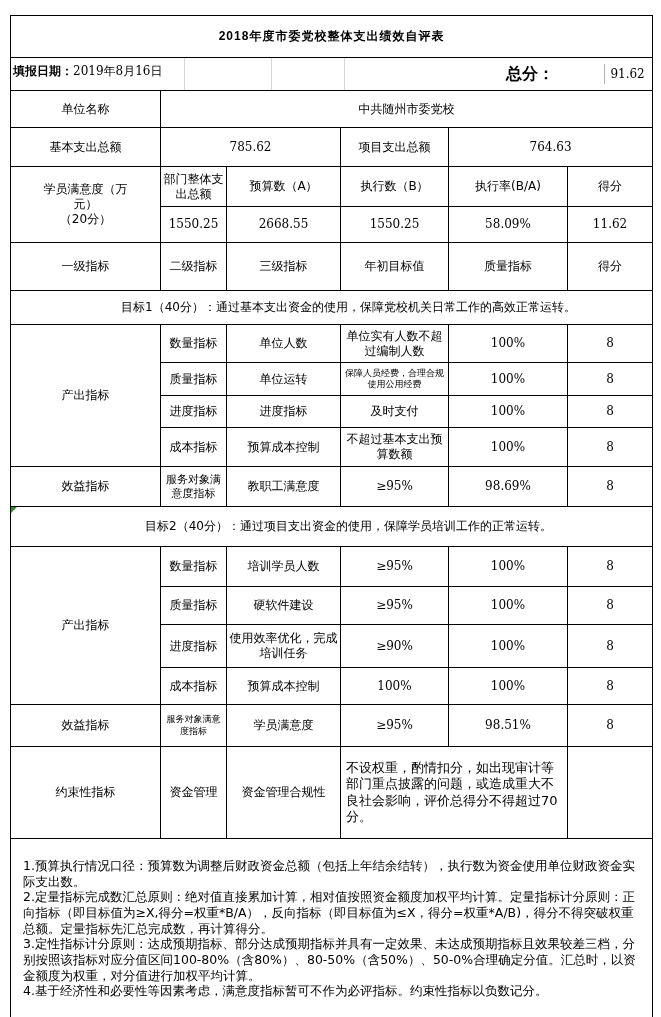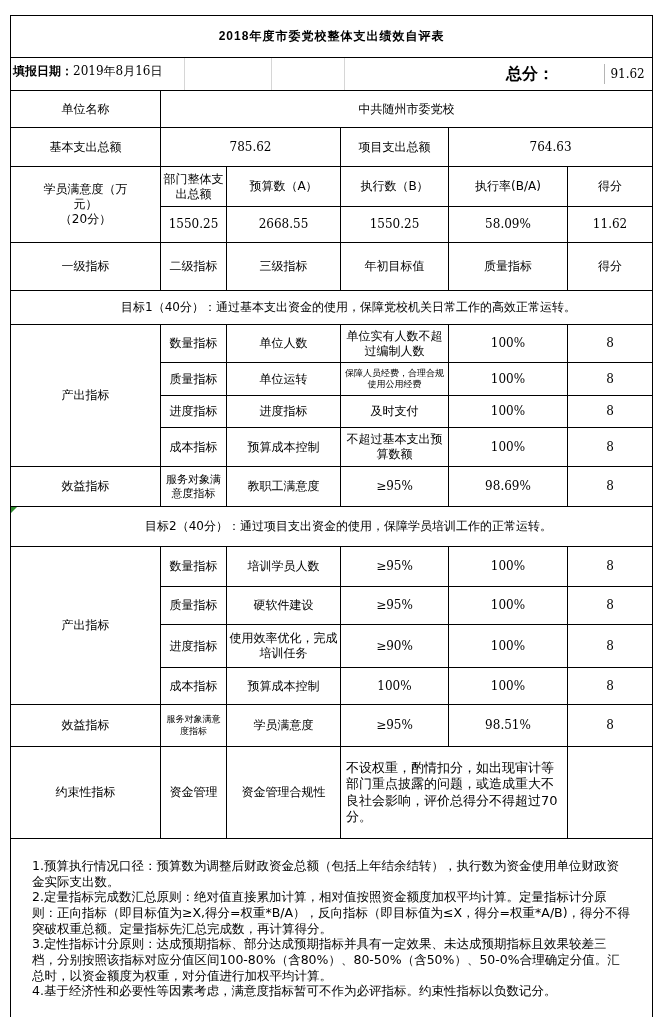--- a/index.html
+++ b/index.html
@@ -42,21 +42,21 @@
     display:flex; align-items:center; justify-content:center;
     border-left:1px solid #b5b5b5;
     font-family:"DejaVu Serif", serif; font-size:12px;margin-left:40px;
   }
   .ghost-sep { position:absolute; top:0; bottom:0; width:1px; background:#d6d6d6; }
   .num { font-family:"DejaVu Serif", serif; }
   .banner-cell { text-align:right; padding-left:36px !important; position:relative; }
   .small9 { font-size:9px !important; line-height:1.2; }
   .small11 { font-size:11px !important; line-height:1.2; }
   .desc-cell { text-align:left !important; font-size:13px !important; line-height:1.35; padding:13px 5px !important; }
-  .notes-cell { text-align:left !important; vertical-align:top; font-size:12.5px !important; line-height:1.32; padding:3px 21px !important; }
+  .notes-cell { text-align:left !important; vertical-align:top; font-size:12.5px !important; line-height:1.32; padding:3px 12px !important; }
   .line { display:block; }
   .green-tri {
     position:absolute; left:0; top:0; width:0; height:0;
     border-left:6px solid #2e8b2e;
     border-bottom:6px solid transparent;
   }
 </style>
 </head>
 <body>
 

